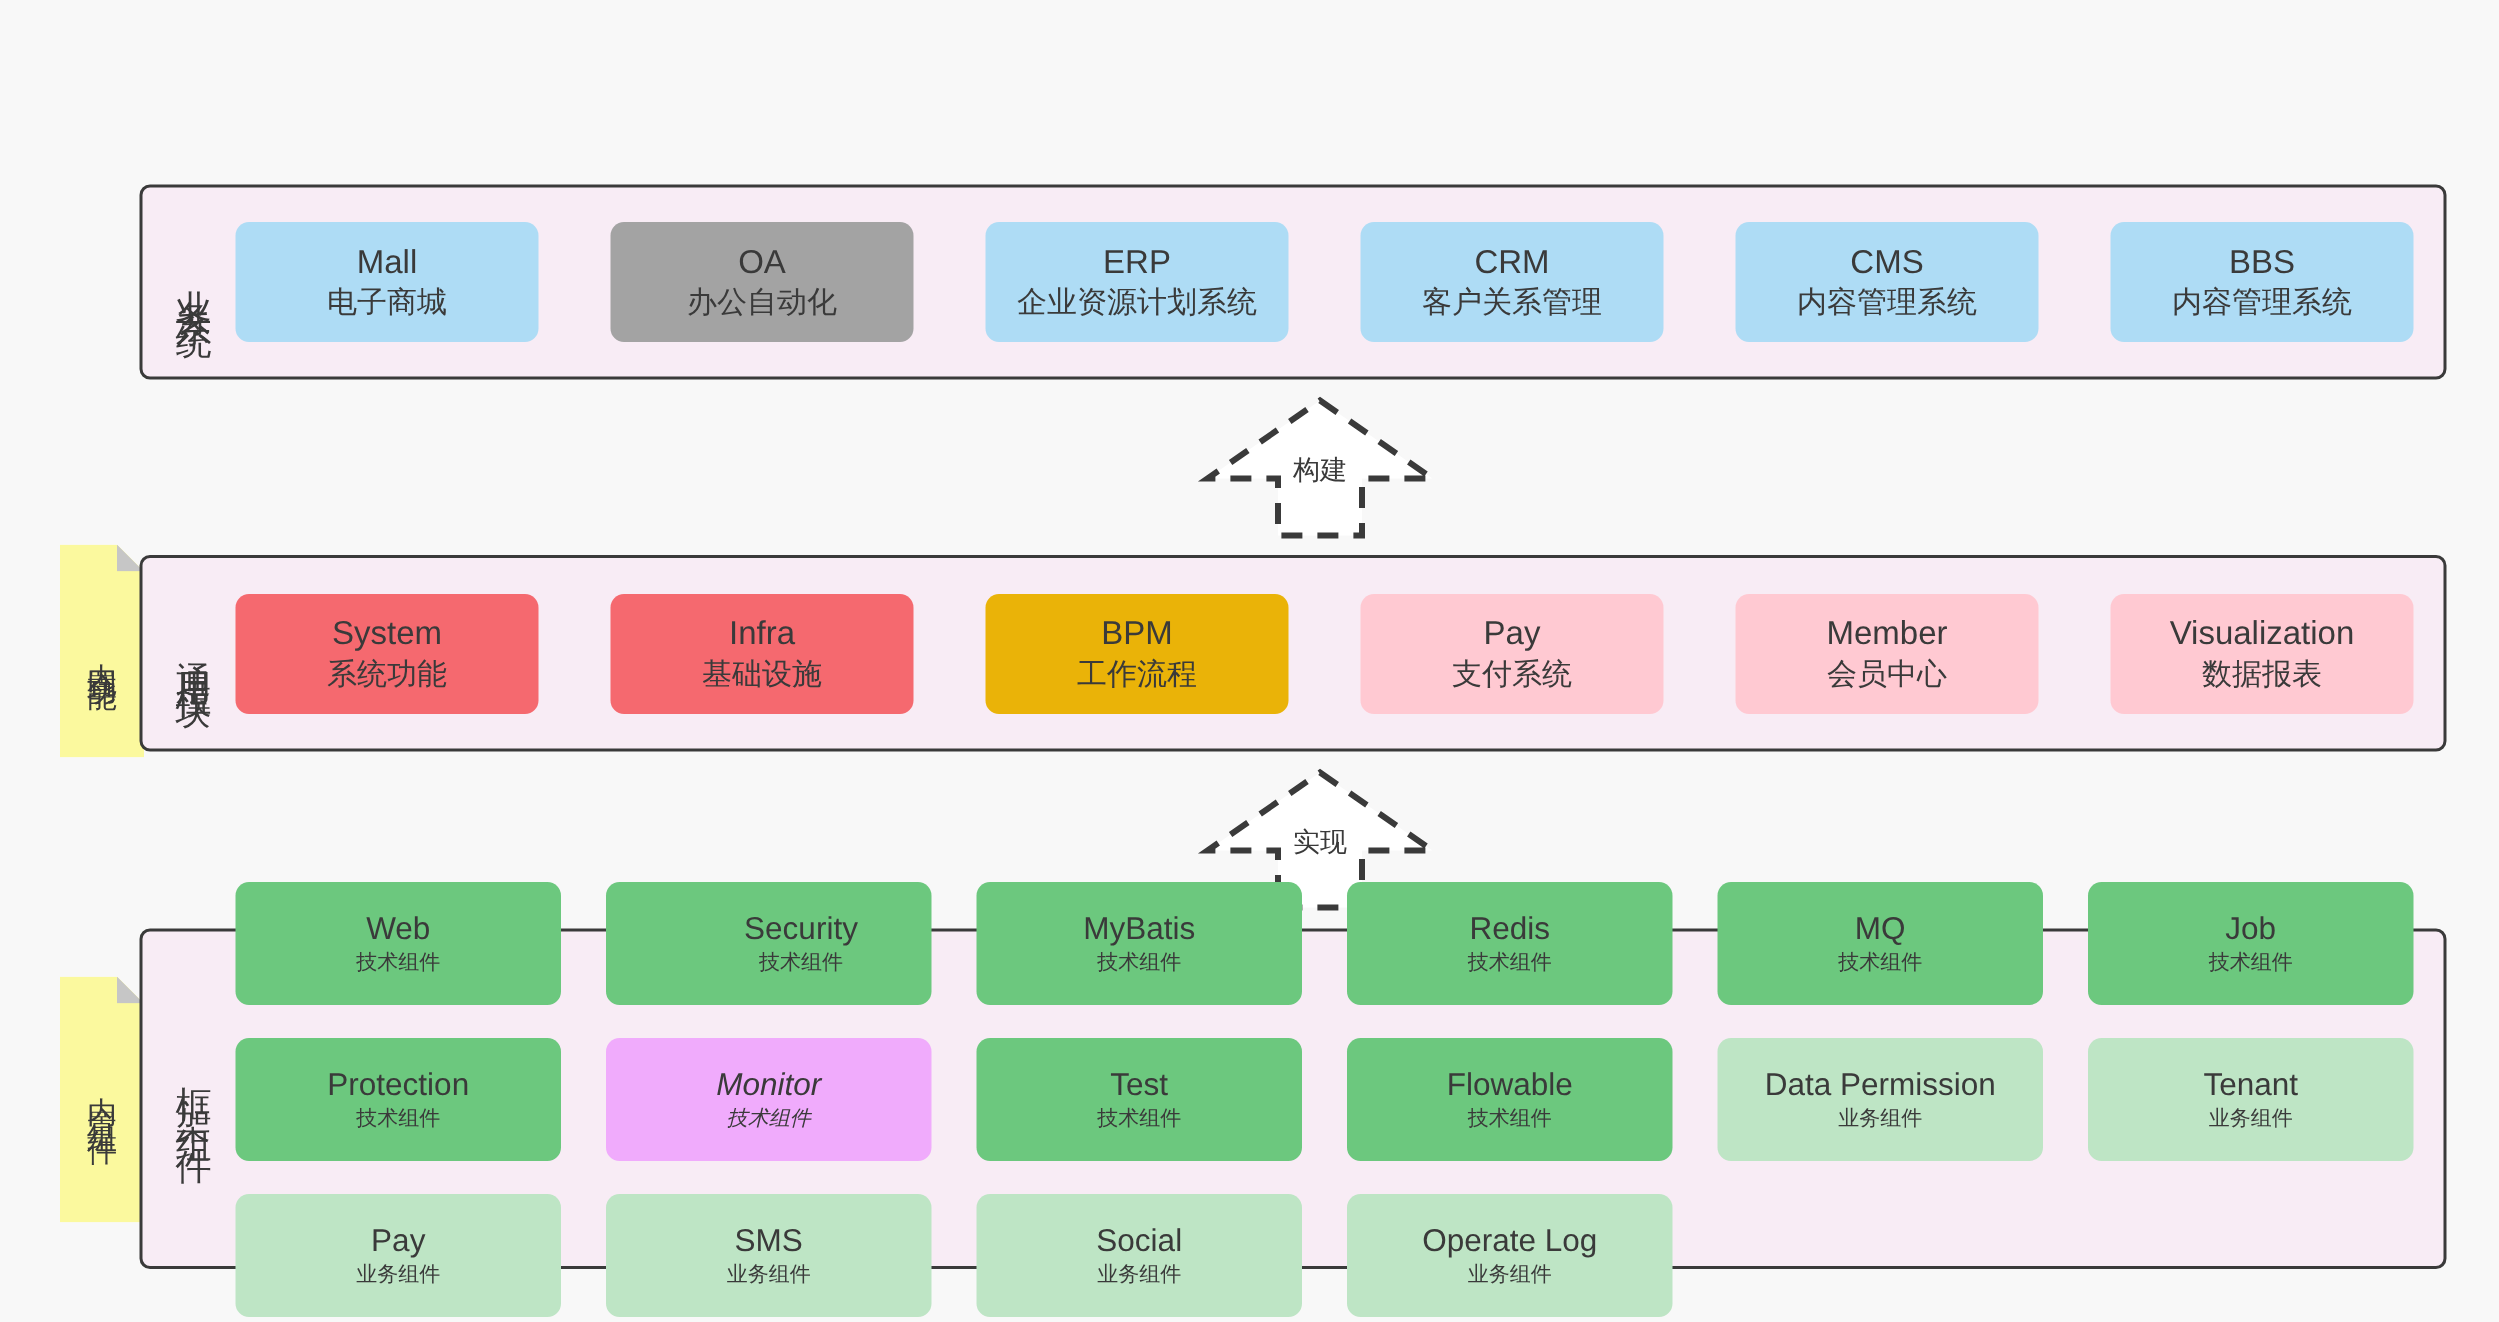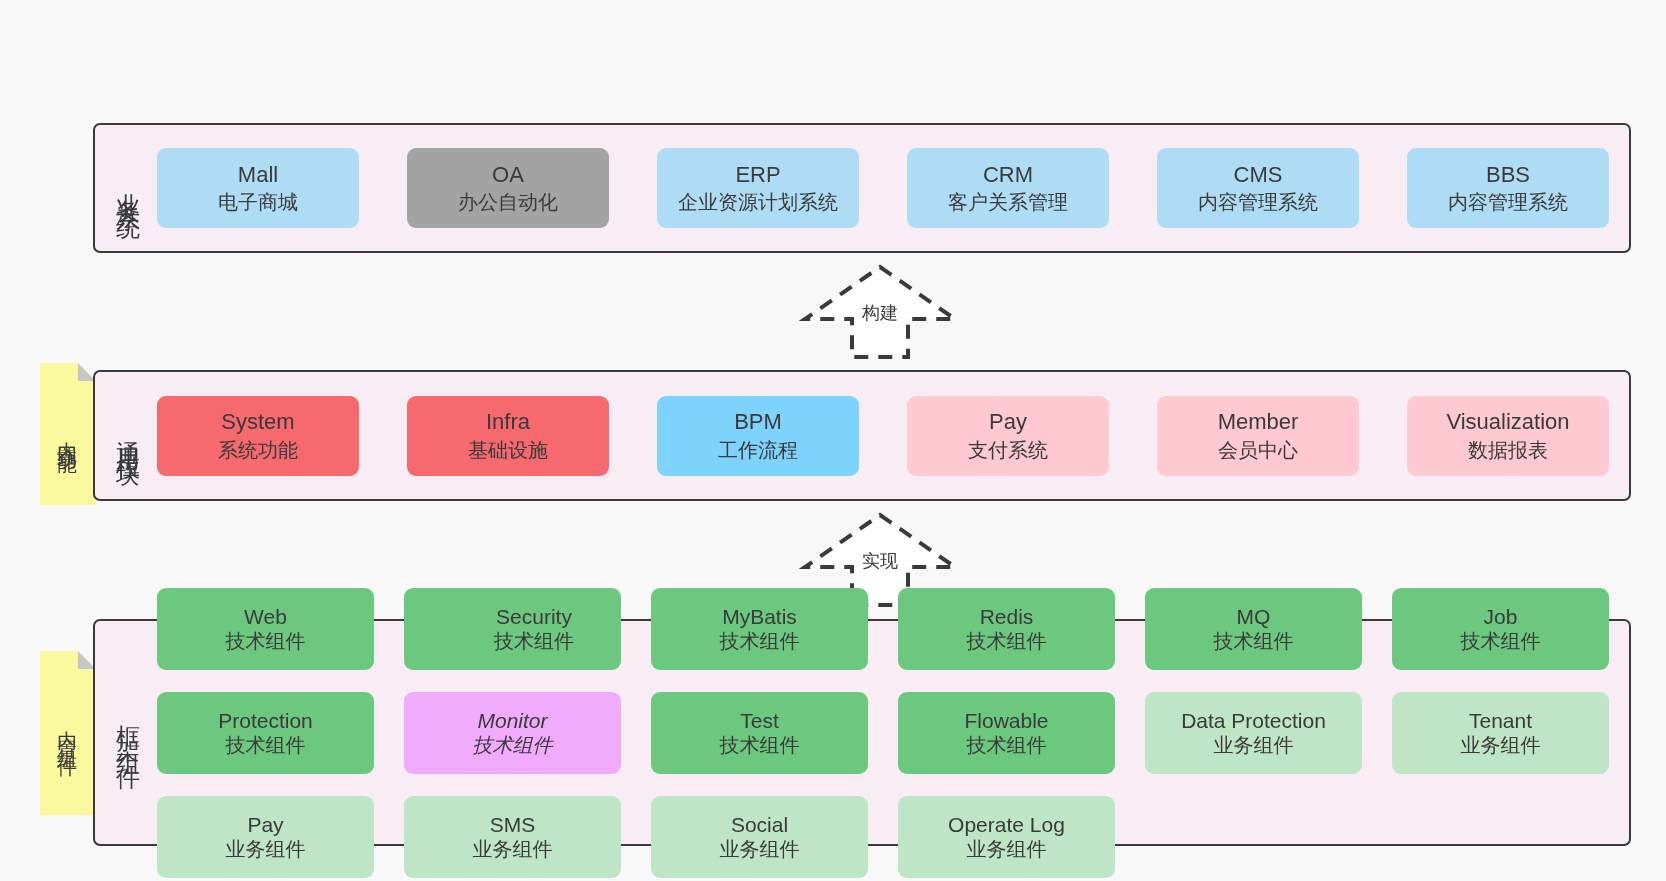--- a/index.html
+++ b/index.html
@@ -21,21 +21,21 @@
   .box-row{flex:1;display:grid;grid-template-columns:repeat(6,1fr);column-gap:48px;
            align-content:center;margin-left:8px;}
   .box-row.cols-8{grid-template-columns:repeat(6,1fr);column-gap:30px;row-gap:22px;grid-auto-rows:82px;}
   .box-row.single{grid-auto-rows:80px;}
 
   .box{border-radius:9px;display:flex;flex-direction:column;align-items:center;justify-content:center;
        text-align:center;line-height:1.3;padding:2px 4px;box-sizing:border-box;}
   .box-en{font-size:22px;}
   .box-zh{font-size:20px;}
   .cols-8 .box-en{font-size:21px;}
-  .cols-8 .box-zh{font-size:20px;}
+  .cols-8 .box-zh{font-size:14px;}
   .cols-8 .box{line-height:1.22;}
 
   
   .note{position:absolute;left:40px;width:56px;background:#fbf99e;z-index:1;
         clip-path:polygon(0 0,calc(100% - 18px) 0,100% 18px,100% 100%,0 100%);
         display:flex;align-items:center;justify-content:center;}
   .note-1{top:363px;height:142px;}
   .note-2{top:651px;height:164px;}
   .note-fold{position:absolute;top:0;right:0;width:18px;height:18px;background:#c6c6c6;
              clip-path:polygon(0 0,100% 100%,0 100%);}
@@ -102,21 +102,21 @@
     <div class="band-title spacing-normal">通用模块</div>
     <div class="box-row single">
         <div class="box" style="background: rgb(245, 105, 111);">
           <div class="box-en">System</div>
           <div class="box-zh">系统功能</div>
         </div>
         <div class="box" style="background: rgb(245, 105, 111);">
           <div class="box-en">Infra</div>
           <div class="box-zh">基础设施</div>
         </div>
-        <div class="box" style="background: #7dd3fc;">
+        <div class="box" style="background: #eab308;">
           <div class="box-en">BPM</div>
           <div class="box-zh">工作流程</div>
         </div>
         <div class="box" style="background: rgb(255, 201, 210);">
           <div class="box-en">Pay</div>
           <div class="box-zh">支付系统</div>
         </div>
         <div class="box" style="background: rgb(255, 201, 210);">
           <div class="box-en">Member</div>
           <div class="box-zh">会员中心</div>
@@ -177,21 +177,21 @@
         </div>
         <div class="box" style="background: rgb(108, 200, 126);">
           <div class="box-en">Test</div>
           <div class="box-zh">技术组件</div>
         </div>
         <div class="box" style="background: rgb(108, 200, 126);">
           <div class="box-en">Flowable</div>
           <div class="box-zh">技术组件</div>
         </div>
         <div class="box" style="background: rgb(190, 229, 197);">
-          <div class="box-en">Data Protection</div>
+          <div class="box-en">Data Permission</div>
           <div class="box-zh">业务组件</div>
         </div>
         <div class="box" style="background: rgb(190, 229, 197);">
           <div class="box-en">Tenant</div>
           <div class="box-zh">业务组件</div>
         </div>
         <div class="box" style="background: rgb(190, 229, 197);">
           <div class="box-en">Pay</div>
           <div class="box-zh">业务组件</div>
         </div>

